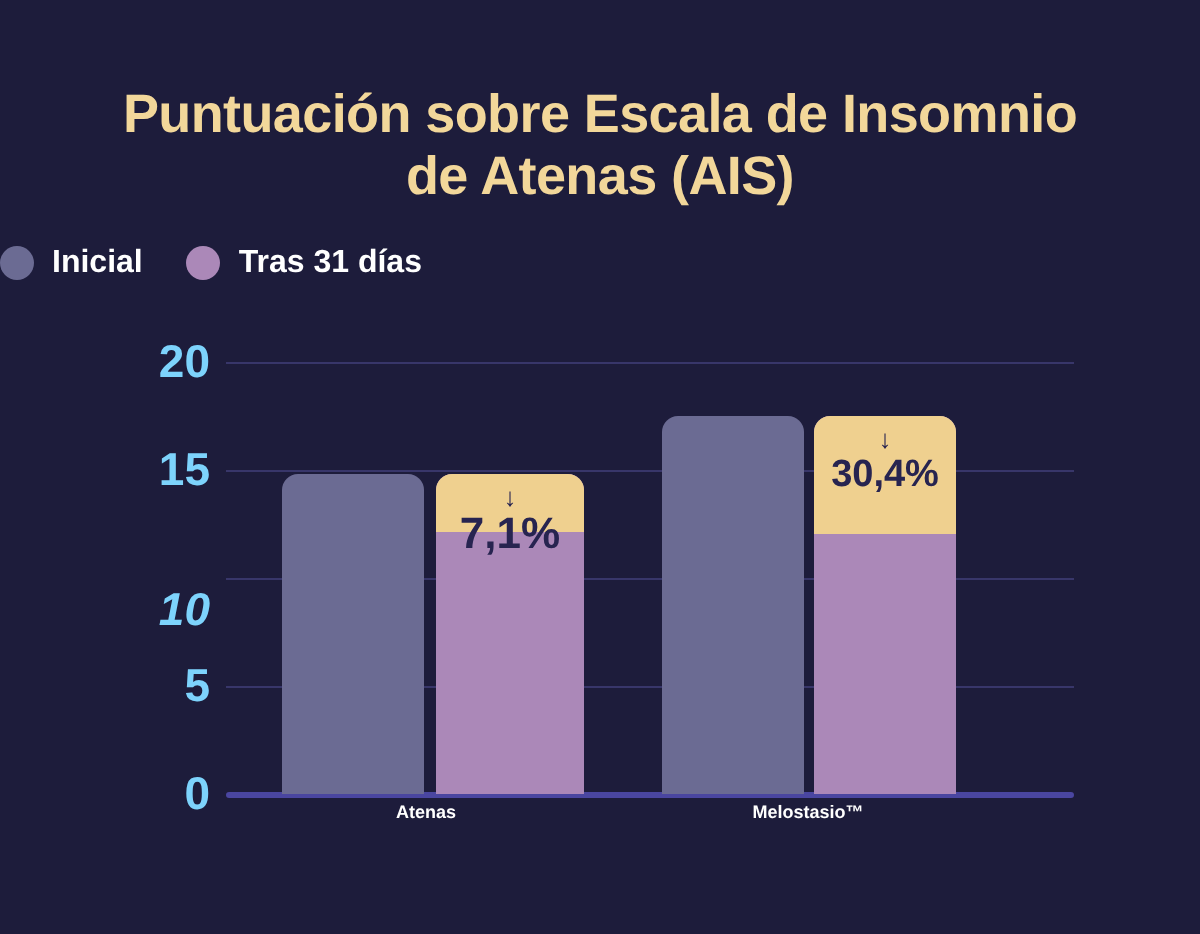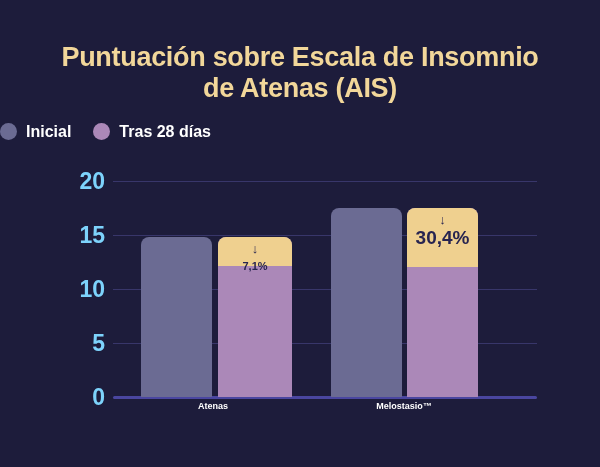--- a/index.html
+++ b/index.html
@@ -152,21 +152,21 @@
   }
   .delta-value {
     color: #272450;
     font-size: 19px;
     line-height: 21px;
     font-weight: bold;
     margin-top: 1px;
     white-space: nowrap;
   }
   .delta-value.small {
-    font-size: 11px;
+    font-size: 22px;
   }
 
   
   .catlabels {
     position: absolute;
     left: 113px;
     top: 400px;
     width: 424px;
     height: 20px;
   }
@@ -192,28 +192,28 @@
     <span class="title-line">de Atenas (AIS)</span>
   </div>
 
   <div class="legend">
     <div class="legend-item">
       <span class="legend-dot" id="legend-dot-0" style="background: rgb(107, 107, 147);"></span>
       <span class="legend-label">Inicial</span>
     </div>
     <div class="legend-item">
       <span class="legend-dot" id="legend-dot-1" style="background: rgb(171, 136, 184);"></span>
-      <span class="legend-label">Tras 28 días</span>
+      <span class="legend-label">Tras 31 días</span>
     </div>
   </div>
 
   <div class="ylabels">
     <div class="ylabel" style="top:0px;">20</div>
     <div class="ylabel" style="top:54px;">15</div>
-    <div class="ylabel" style="top:108px;">10</div>
+    <div class="ylabel" style="top:124px;font-style:italic;">10</div>
     <div class="ylabel" style="top:162px;">5</div>
     <div class="ylabel" style="top:216px;">0</div>
   </div>
 
   <div class="plot">
     <div class="gridline" style="top: 0px; background: rgb(56, 54, 106);"></div>
     <div class="gridline" style="top: 54px; background: rgb(56, 54, 106);"></div>
     <div class="gridline" style="top: 108px; background: rgb(56, 54, 106);"></div>
     <div class="gridline" style="top: 162px; background: rgb(56, 54, 106);"></div>
     <div class="gridline axis-base" style="top: 215px; background: rgb(74, 70, 160);"></div>

